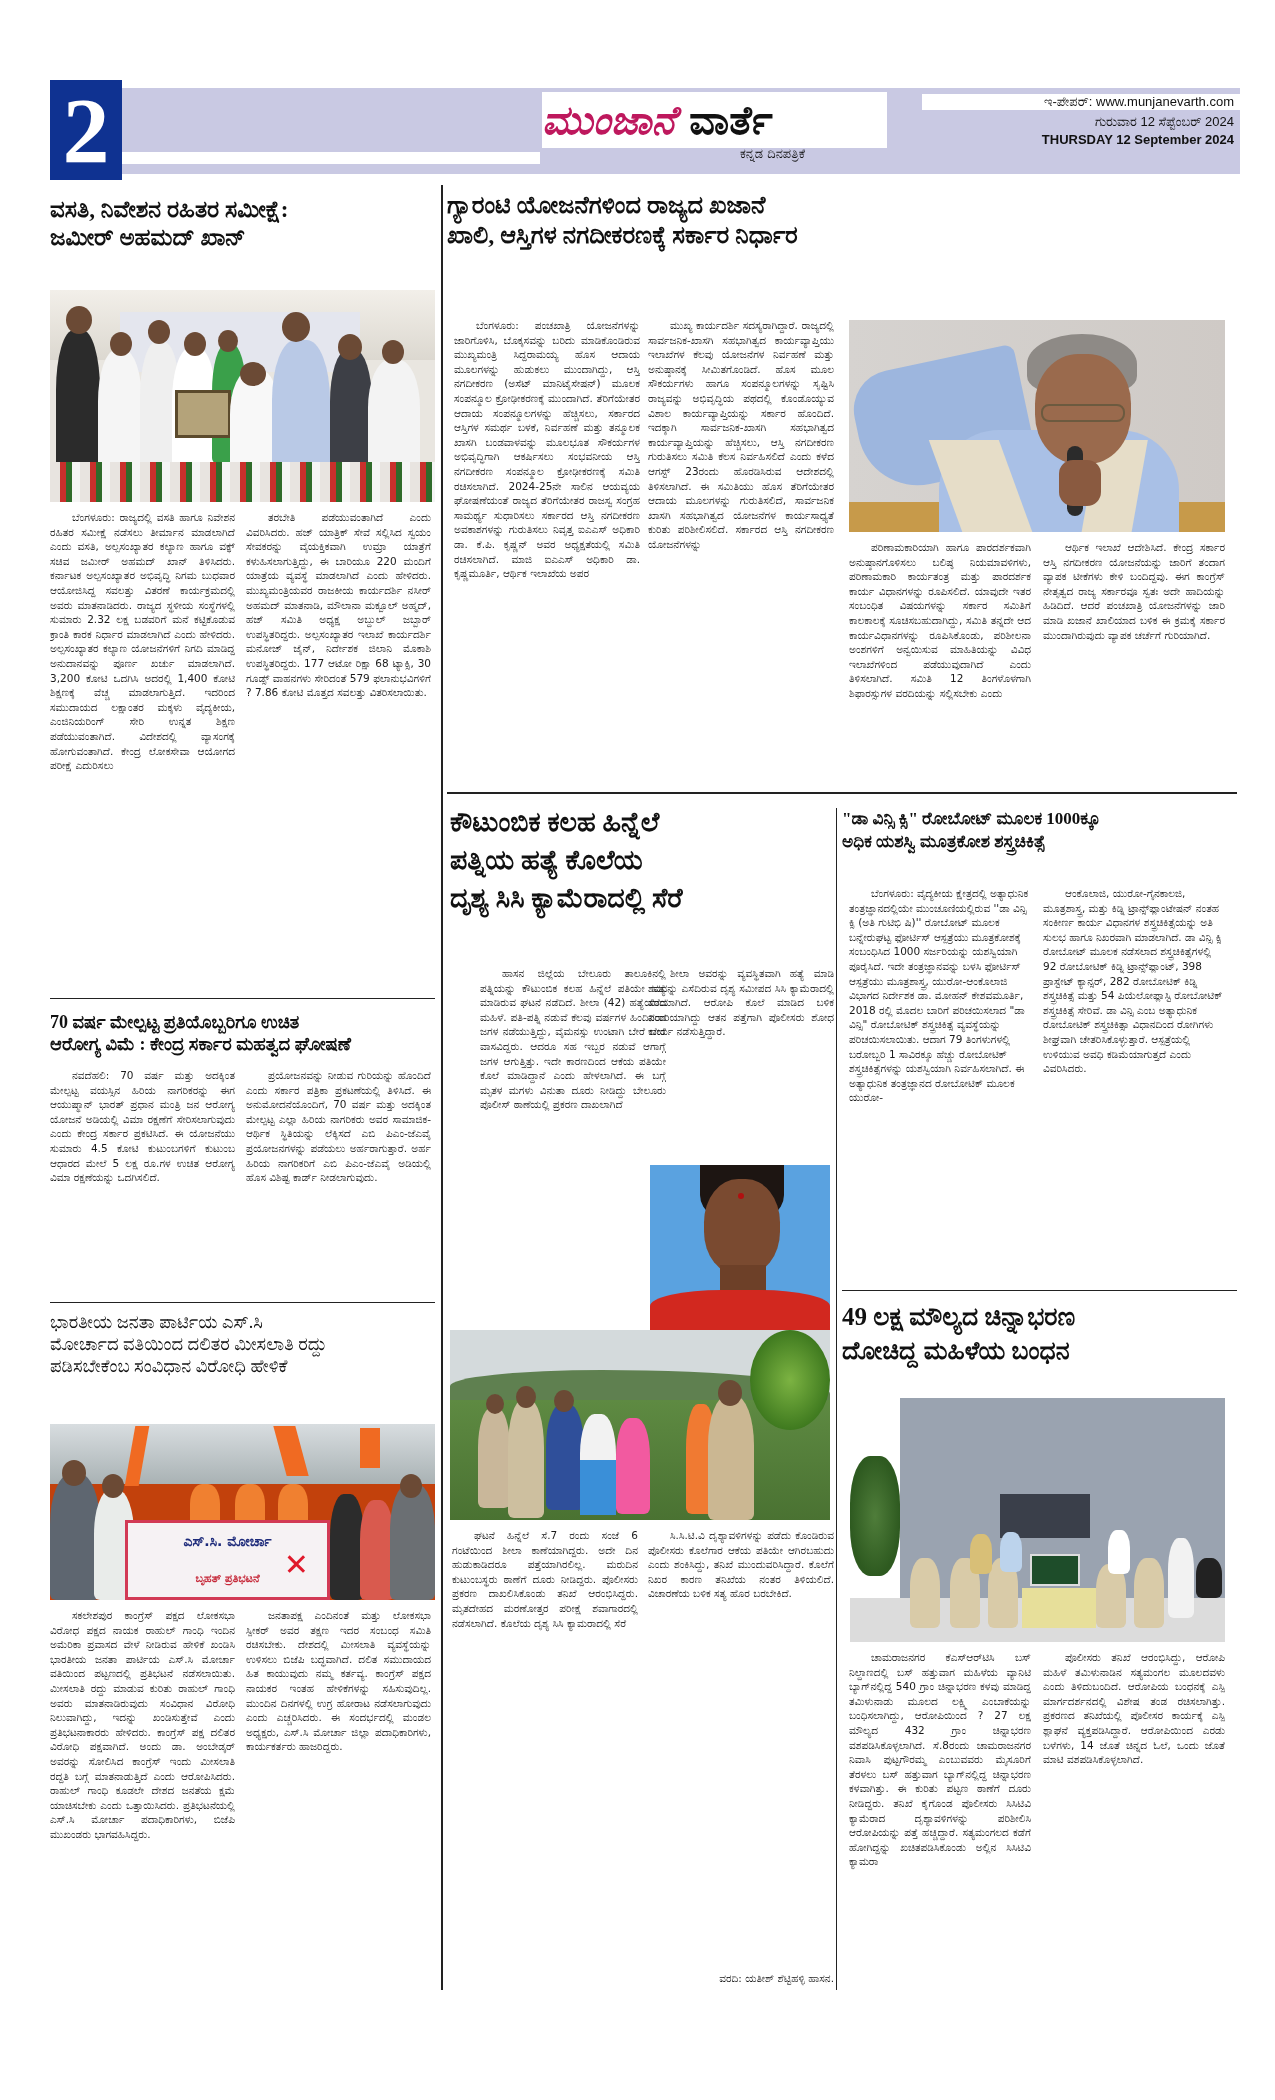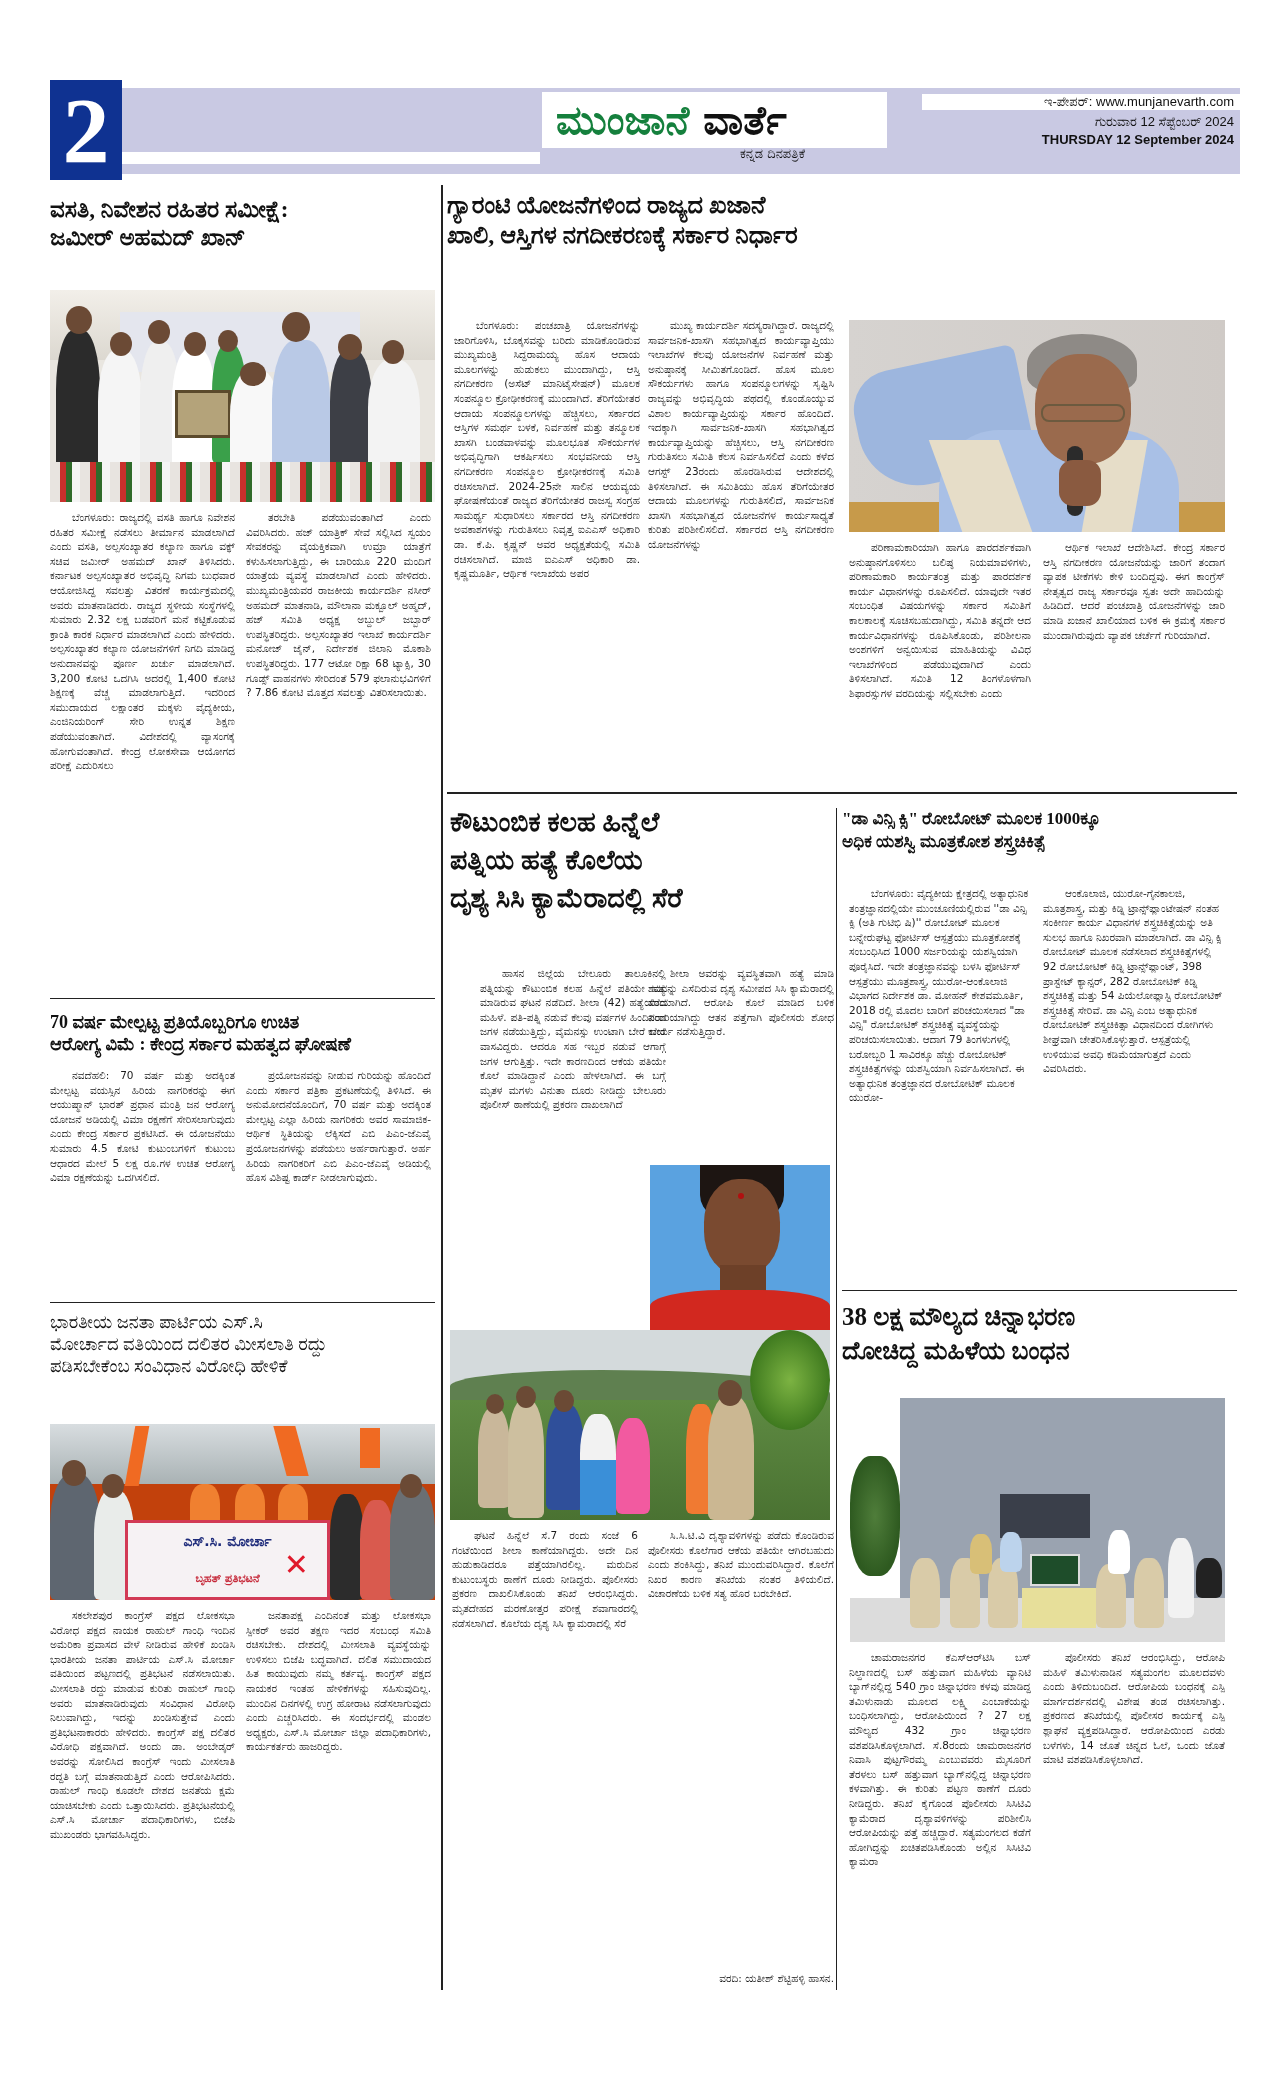--- a/index.html
+++ b/index.html
@@ -6,21 +6,21 @@
   html, body { width: 1275px; height: 2100px; background: #ffffff; overflow: hidden; }
   body { position: relative; font-family: "DejaVu Serif", serif; color: #111; }
 
   
   .masthead { position: absolute; left: 0; top: 80px; width: 1275px; height: 100px; }
   .mast-band { position: absolute; left: 50px; top: 8px; width: 1190px; height: 86px; background: #c9c9e3; }
   .mast-white-left { position: absolute; left: 122px; top: 72px; width: 418px; height: 12px; background: #fff; }
   .page-num { position: absolute; left: 50px; top: 0; width: 72px; height: 100px; background: #0f3291; color: #fff;
     font-family: "Liberation Serif", serif; font-size: 94px; line-height: 100px; text-align: center; font-weight: bold; }
   .brand { position: absolute; left: 542px; top: 12px; width: 345px; height: 56px; background: #fff; white-space: nowrap; }
-  .brand .red { color: #15803d; font-family: "DejaVu Sans", sans-serif; font-weight: bold; font-size: 40px; line-height: 56px; padding-left: 14px; }
+  .brand .red { color: #be185d; font-family: "DejaVu Sans", sans-serif; font-weight: bold; font-size: 40px; line-height: 56px; padding-left: 0; font-style: italic; }
   .brand .black { color: #111; font-family: "DejaVu Sans", sans-serif; font-weight: bold; font-size: 40px; line-height: 56px; padding-left: 14px; }
   .brand-sub { position: absolute; left: 740px; top: 66px; font-family: "DejaVu Sans", sans-serif; font-size: 13px; color: #111; }
   .mast-right { position: absolute; left: 922px; top: 14px; width: 318px; height: 80px; }
   .eweb { display: block; background: #fff; height: 16px; font-family: "Liberation Sans", sans-serif; font-size: 13px; text-align: right; padding-right: 6px; line-height: 16px; }
   .date-kn { display: block; text-align: right; font-family: "Liberation Sans", sans-serif; font-size: 13px; padding-right: 6px; margin-top: 4px; }
   .date-en { display: block; text-align: right; font-family: "Liberation Sans", sans-serif; font-size: 13px; font-weight: bold; padding-right: 6px; margin-top: 2px; }
 
   
   .col-rule { position: absolute; width: 2px; background: #222; }
   .hrule { position: absolute; height: 2px; background: #222; }
@@ -236,21 +236,21 @@
   <div class="body-text" style="left:849px; top:886px; width:182px; height:396px; text-align:left;">
     <p>ಬೆಂಗಳೂರು: ವೈದ್ಯಕೀಯ ಕ್ಷೇತ್ರದಲ್ಲಿ ಅತ್ಯಾಧುನಿಕ ತಂತ್ರಜ್ಞಾನದಲ್ಲಿಯೇ ಮುಂಚೂಣಿಯಲ್ಲಿರುವ ''ಡಾ ವಿನ್ಸಿ ಕ್ಸಿ (ಅತಿ ಗುಟಿಭಿ ಷಿ)'' ರೋಬೋಟ್ ಮೂಲಕ ಬನ್ನೇರುಘಟ್ಟ ಫೋರ್ಟಿಸ್ ಆಸ್ಪತ್ರೆಯು ಮೂತ್ರಕೋಶಕ್ಕೆ ಸಂಬಂಧಿಸಿದ 1000 ಸರ್ಜರಿಯನ್ನು ಯಶಸ್ವಿಯಾಗಿ ಪೂರೈಸಿದೆ. ಇದೇ ತಂತ್ರಜ್ಞಾನವನ್ನು ಬಳಸಿ ಫೋರ್ಟಿಸ್ ಆಸ್ಪತ್ರೆಯು ಮೂತ್ರಶಾಸ್ತ್ರ, ಯುರೋ-ಆಂಕೊಲಾಜಿ ವಿಭಾಗದ ನಿರ್ದೇಶಕ ಡಾ. ಮೋಹನ್ ಕೇಶವಮೂರ್ತಿ, 2018 ರಲ್ಲಿ ಮೊದಲ ಬಾರಿಗೆ ಪರಿಚಯಿಸಲಾದ "ಡಾ ವಿನ್ಸಿ" ರೋಬೋಟಿಕ್ ಶಸ್ತ್ರಚಿಕಿತ್ಸೆ ವ್ಯವಸ್ಥೆಯನ್ನು ಪರಿಚಯಿಸಲಾಯಿತು. ಆದಾಗ 79 ತಿಂಗಳುಗಳಲ್ಲಿ ಬರೋಬ್ಬರಿ 1 ಸಾವಿರಕ್ಕೂ ಹೆಚ್ಚು ರೋಬೋಟಿಕ್ ಶಸ್ತ್ರಚಿಕಿತ್ಸೆಗಳನ್ನು ಯಶಸ್ವಿಯಾಗಿ ನಿರ್ವಹಿಸಲಾಗಿದೆ. ಈ ಅತ್ಯಾಧುನಿಕ ತಂತ್ರಜ್ಞಾನದ ರೋಬೋಟಿಕ್ ಮೂಲಕ ಯುರೋ-</p>
   </div>
   <div class="body-text" style="left:1043px; top:886px; width:182px; height:396px; text-align:left;">
     <p>ಆಂಕೊಲಾಜಿ, ಯುರೋ-ಗೈನಕಾಲಜಿ, ಮೂತ್ರಶಾಸ್ತ್ರ, ಮತ್ತು ಕಿಡ್ನಿ ಟ್ರಾನ್ಸ್‌ಪ್ಲಾಂಟೇಷನ್ ನಂತಹ ಸಂಕೀರ್ಣ ಕಾರ್ಯ ವಿಧಾನಗಳ ಶಸ್ತ್ರಚಿಕಿತ್ಸೆಯನ್ನು ಅತಿ ಸುಲಭ ಹಾಗೂ ನಿಖರವಾಗಿ ಮಾಡಲಾಗಿದೆ. ಡಾ ವಿನ್ಸಿ ಕ್ಸಿ ರೋಬೋಟ್ ಮೂಲಕ ನಡೆಸಲಾದ ಶಸ್ತ್ರಚಿಕಿತ್ಸೆಗಳಲ್ಲಿ 92 ರೋಬೋಟಿಕ್ ಕಿಡ್ನಿ ಟ್ರಾನ್ಸ್‌ಪ್ಲಾಂಟ್, 398 ಪ್ರಾಸ್ಟೇಟ್ ಕ್ಯಾನ್ಸರ್, 282 ರೋಬೋಟಿಕ್ ಕಿಡ್ನಿ ಶಸ್ತ್ರಚಿಕಿತ್ಸೆ ಮತ್ತು 54 ಪಿಯೆಲೋಪ್ಲಾಸ್ಟಿ ರೋಬೋಟಿಕ್ ಶಸ್ತ್ರಚಿಕಿತ್ಸೆ ಸೇರಿವೆ. ಡಾ ವಿನ್ಸಿ ಎಂಬ ಅತ್ಯಾಧುನಿಕ ರೋಬೋಟಿಕ್ ಶಸ್ತ್ರಚಿಕಿತ್ಸಾ ವಿಧಾನದಿಂದ ರೋಗಿಗಳು ಶೀಘ್ರವಾಗಿ ಚೇತರಿಸಿಕೊಳ್ಳುತ್ತಾರೆ. ಆಸ್ಪತ್ರೆಯಲ್ಲಿ ಉಳಿಯುವ ಅವಧಿ ಕಡಿಮೆಯಾಗುತ್ತದೆ ಎಂದು ವಿವರಿಸಿದರು.</p>
   </div>
 </article>
 
 <article>
   <h2 class="headline" style="left:842px; top:1300px; width:395px; font-size:25px; line-height:1.35;">
-    <span>38 ಲಕ್ಷ ಮೌಲ್ಯದ ಚಿನ್ನಾಭರಣ</span><br>
+    <span>49 ಲಕ್ಷ ಮೌಲ್ಯದ ಚಿನ್ನಾಭರಣ</span><br>
     <span>ದೋಚಿದ್ದ ಮಹಿಳೆಯ ಬಂಧನ</span>
   </h2>
   <div class="photo" style="left:850px; top:1398px; width:375px; height:244px; background:#ffffff;">
     <div style="position:absolute; left:0; top:58px; width:50px; height:120px; background:radial-gradient(#4f7d3a,#2e5a20 70%); border-radius:40%;"></div>
     <div style="position:absolute; left:50px; top:0; width:325px; height:210px; background:#9aa3b0;"></div>
     <div style="position:absolute; left:150px; top:96px; width:90px; height:44px; background:#3a3f4a;"></div>
     <div style="position:absolute; left:0; top:200px; width:375px; height:44px; background:#dcdcdc;"></div>
     <div style="position:absolute; left:180px; top:156px; width:50px; height:32px; background:#1e4d2a; border:2px solid #ddd;"></div>
     <div style="position:absolute; left:172px; top:190px; width:74px; height:40px; background:#e7df9a;"></div>
     <div class="fig" style="left:60px; top:160px; width:30px; height:70px; background:#d9cba8;"></div>

